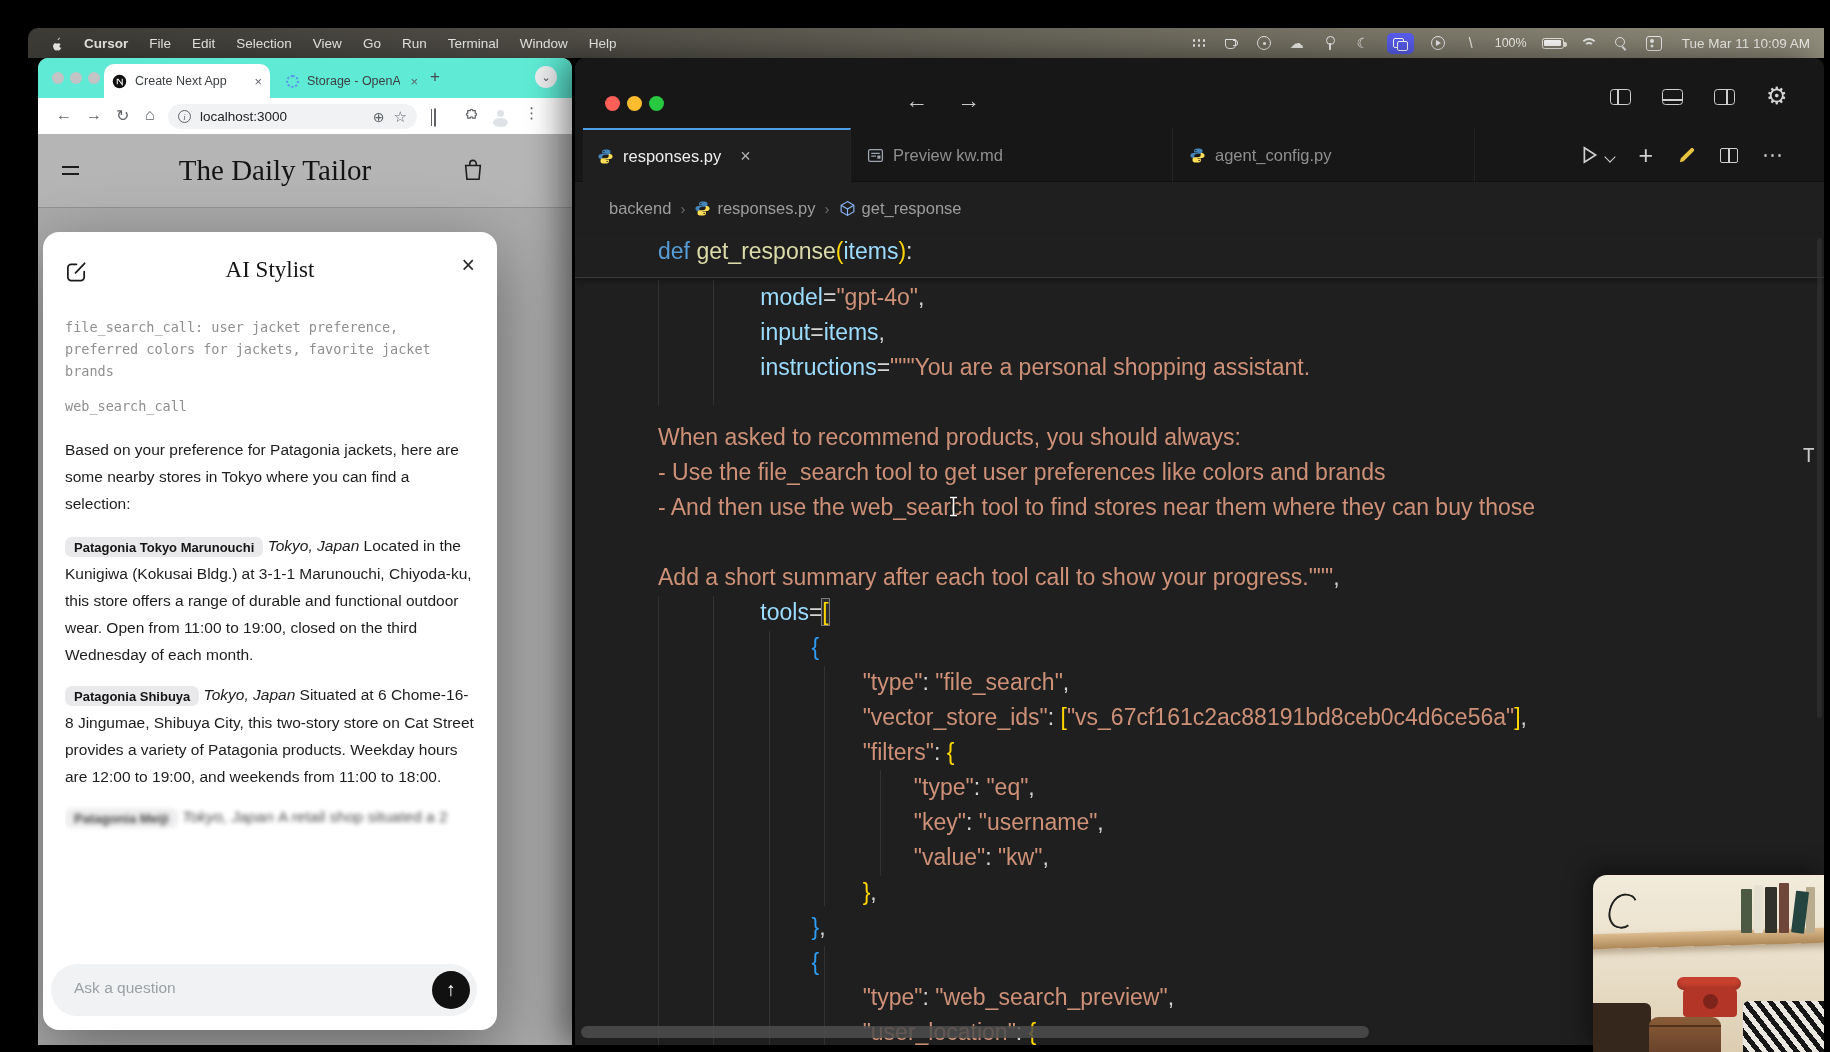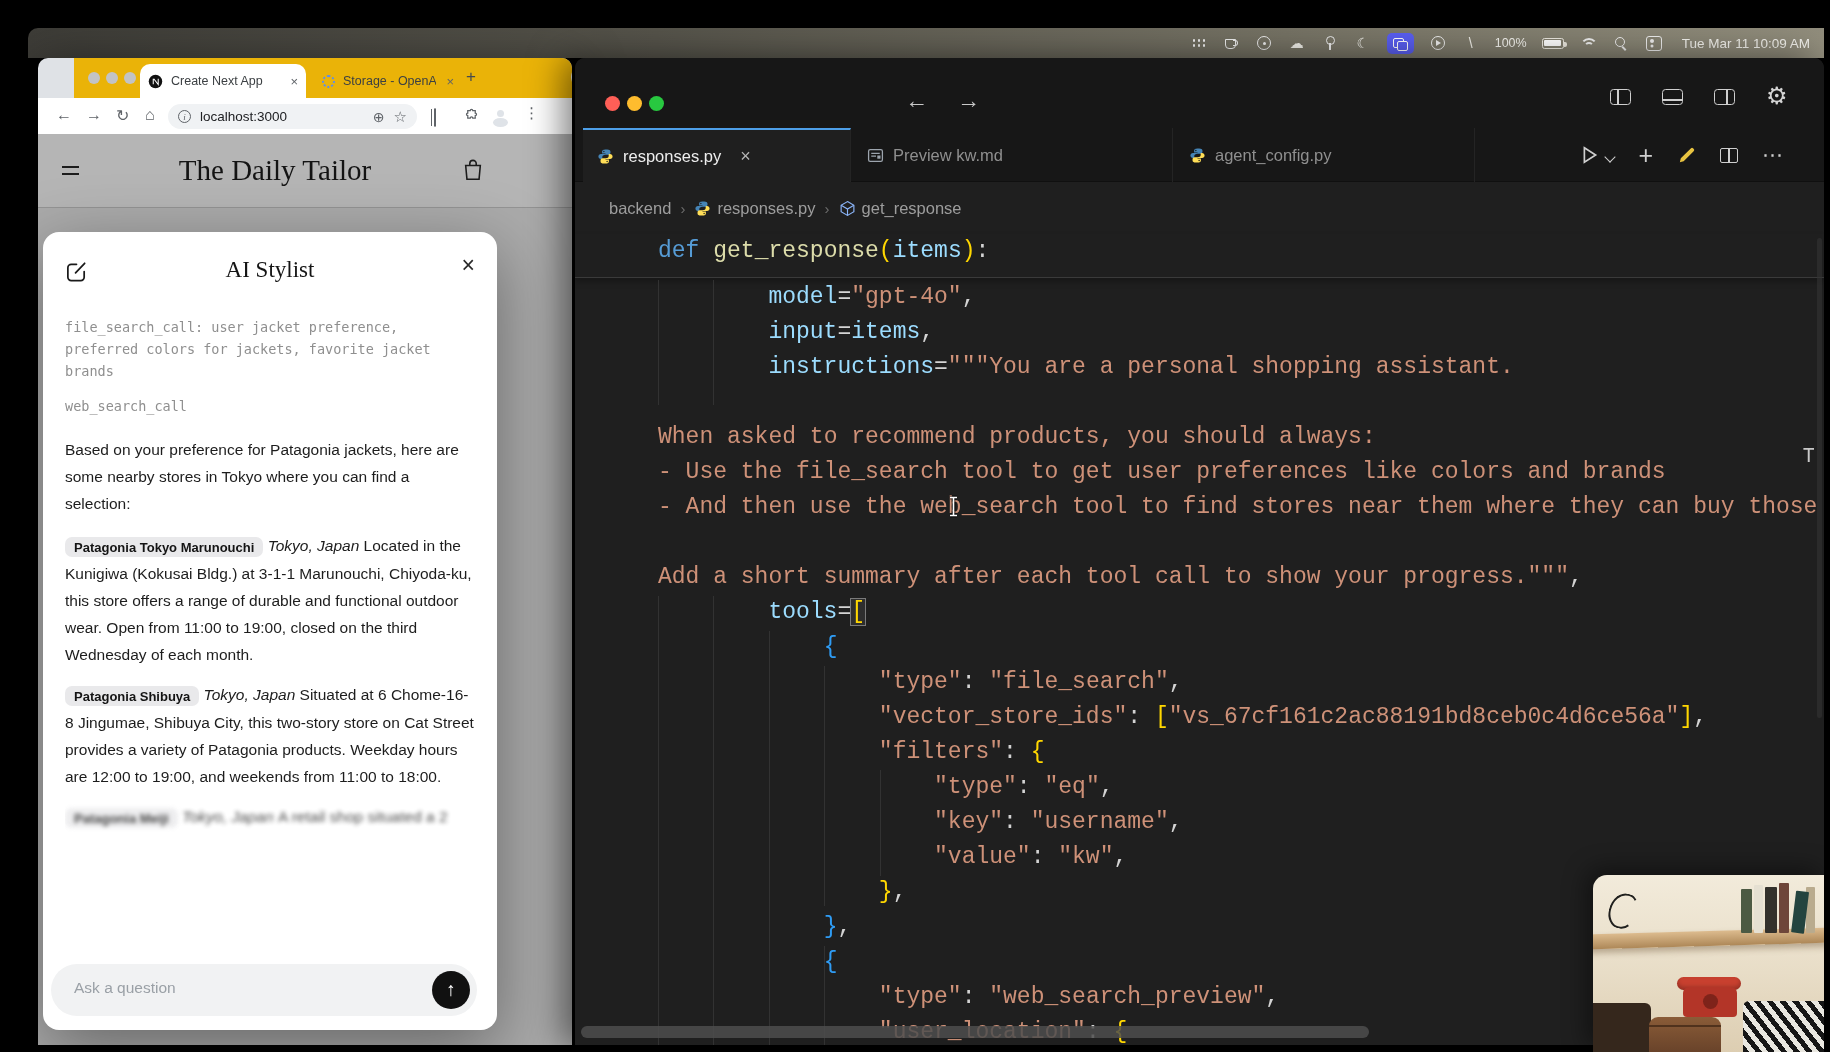--- a/index.html
+++ b/index.html
@@ -36,21 +36,21 @@
   .ico-users::after{content:"";position:absolute;left:5.5px;top:5px;width:4px;height:4px;border-radius:50%;background:#eee;box-shadow:0 5px 0 -0.5px #eee;}
   .batt-label{font-size:12.5px;}
   .batt{position:relative;width:22px;height:11px;border:1px solid #ece9e0;border-radius:2.5px;padding:1.5px;}
   .batt::before{content:"";display:block;width:100%;height:100%;background:#fff;border-radius:1px;}
   .batt::after{content:"";position:absolute;right:-4px;top:3px;width:2.5px;height:5px;background:#ece9e0;border-radius:0 2px 2px 0;}
   .mb-clock{font-size:13.5px;white-space:nowrap;margin-left:4px;}
 
   
   .browser{position:absolute;left:38px;top:58px;width:534px;height:987px;border-radius:10px 10px 0 0;
     overflow:hidden;background:#dfe2e6;box-shadow:0 10px 50px rgba(0,0,0,.55);}
-  .tabstrip{position:relative;height:40px;background:#eab308;margin-left:36px;}
+  .tabstrip{position:relative;height:40px;background:#5eead4;}
   .tl-dot{position:absolute;top:14px;width:12px;height:12px;border-radius:50%;background:#c2c3c5;}
   .btab{position:absolute;top:6px;height:34px;display:flex;align-items:center;font-size:12.5px;color:#3c4043;padding:0 8px;}
   .btab.active{background:#fff;border-radius:10px 10px 0 0;}
   .btab .fav{margin-right:8px;flex:0 0 auto;display:flex;}
   .btab .ttl{white-space:nowrap;overflow:hidden;max-width:96px;}
   .btab .tx{margin-left:auto;padding-left:10px;color:#5f6368;font-size:13px;}
   .fav-dotted{width:13px;height:13px;border:2px dotted #5b8def;border-radius:50%;}
   .newtab-btn{position:absolute;left:392px;top:9px;font-size:17px;color:#454b50;}
   .tabsearch-btn{position:absolute;left:497px;top:8px;width:22px;height:22px;border-radius:50%;background:#eceef0;color:#4a4f54;
     display:flex;align-items:center;justify-content:center;font-size:11px;}
@@ -118,21 +118,21 @@
   .ed-actions{position:absolute;right:40px;top:70px;height:54px;display:flex;align-items:center;gap:24px;color:#cfcfcf;}
   .chev{width:8px;height:8px;border-right:1.8px solid #cfcfcf;border-bottom:1.8px solid #cfcfcf;transform:rotate(45deg);margin-left:-16px;margin-top:3px;}
   .plus{font-size:25px;font-weight:300;}
   .split-ic{position:relative;width:18px;height:15px;border:1.6px solid #cfcfcf;border-radius:2px;}
   .split-ic::after{content:"";position:absolute;left:7px;top:0;bottom:0;width:1.6px;background:#cfcfcf;}
   .dots{font-size:21px;letter-spacing:1px;}
   .breadcrumb{position:absolute;left:34px;top:124px;height:52px;display:flex;align-items:center;gap:9px;font-size:16.5px;color:#9d9d9d;}
   .breadcrumb .sep{color:#6d6d6d;font-size:15px;}
   .sticky-row{position:absolute;left:0;right:0;top:176px;height:44px;background:#1f1f1f;border-bottom:1px solid #3a3a3a;box-shadow:0 4px 6px rgba(0,0,0,.25);}
   .codepane{position:absolute;left:83px;top:222px;white-space:pre;}
-  .cl{height:35px;line-height:35px;font-family:Liberation Mono, monospace;font-size:23px;white-space:pre;}
+  .cl{height:35px;line-height:35px;font-family:Liberation Sans, sans-serif;font-size:23px;white-space:pre;}
   .sticky-line{position:absolute;left:83px;top:176px;height:44px;line-height:44px;font-family:"DejaVu Sans Mono",monospace;font-size:23px;white-space:pre;}
   .match{outline:1.5px solid #7a7a7a;background:rgba(90,90,90,.25);}
   .iguide{position:absolute;width:1px;background:#323232;}
   .hscroll{position:absolute;left:6px;top:968px;width:788px;height:12px;background:#4d4d4d;border-radius:6px;opacity:.85;}
   .minimap-t{position:absolute;left:1228px;top:386px;color:#c8c8c8;font-family:"DejaVu Sans Mono",monospace;font-size:19px;}
   .vscroll{position:absolute;right:2px;top:180px;width:5px;height:480px;background:#343434;border-radius:3px;opacity:.6;}
 
   .ibeam{position:absolute;left:947px;top:495px;z-index:40;}
 
   
@@ -154,20 +154,39 @@
     background:repeating-linear-gradient(52deg,#161616 0 5px,#e9e7e0 5px 10px);}
 
   svg{display:block;}
 </style>
 </head>
 <body>
 
 <div class="frame">
 
   <div class="menubar">
+    <div class="mb-left">
+      <span class="mb-item">
+        <svg width="13" height="15" viewBox="0 0 170 195">
+            <path fill="#f4f3ee" d="M150 150c-4 10-9 19-16 27-6 7-12 12-20 12-7 0-10-4-19-4s-12 4-19 4-13-5-20-13c-13-16-23-44-10-64 6-10 17-17 28-17 7 0 14 5 19 5s11-5 20-5c10 0 19 6 25 15-16 9-19 32-4 42zM110 35c3-9 10-16 18-17 1 9-3 18-8 24-5 7-13 12-20 11-1-8 4-13 10-18z"></path>
+          </svg>
+      </span>
+      <span id="menu-items" style="display:flex;gap:21px;">
+          <span class="mb-item active">Cursor</span>
+          <span class="mb-item">File</span>
+          <span class="mb-item">Edit</span>
+          <span class="mb-item">Selection</span>
+          <span class="mb-item">View</span>
+          <span class="mb-item">Go</span>
+          <span class="mb-item">Run</span>
+          <span class="mb-item">Terminal</span>
+          <span class="mb-item">Window</span>
+          <span class="mb-item">Help</span>
+        </span>
+    </div>
     <div class="mb-right" id="status-icons">
         <span class="mb-ico ico-apps"></span>
         <span class="mb-ico ico-cup"></span>
         <span class="mb-ico ico-gauge"></span>
         <span class="mb-ico ico-cloud">☁</span>
         <span class="mb-ico ico-key"></span>
         <span class="mb-ico ico-moon">☾</span>
         <span class="mb-ico ico-screens"></span>
         <span class="mb-ico ico-record"></span>
         <span class="mb-ico ico-slash">\</span>

